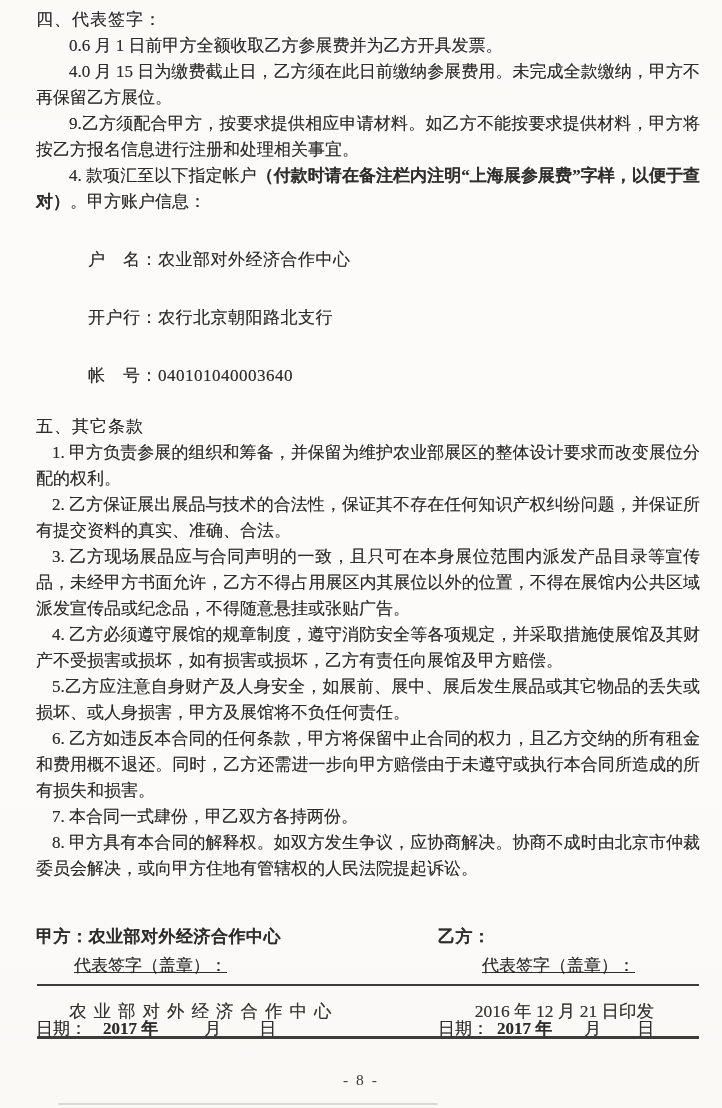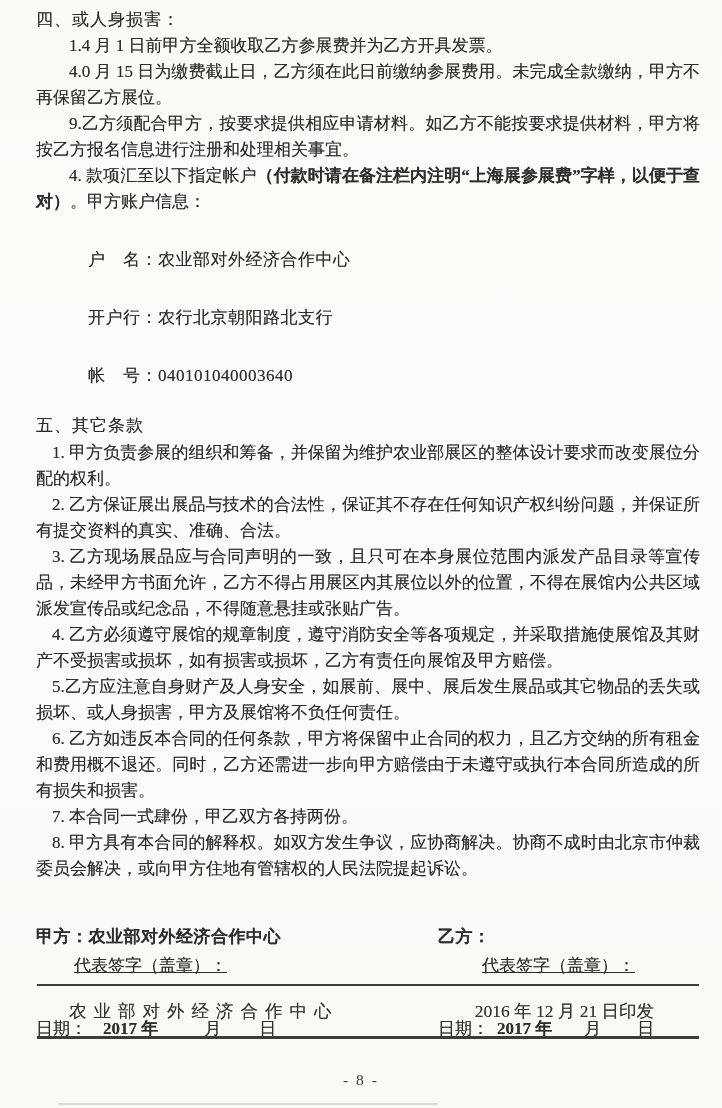--- a/index.html
+++ b/index.html
@@ -23,21 +23,21 @@
     text-align: justify;
     text-shadow: 0 0 0.6px rgba(45,43,40,0.55);
   }
   .doc p { margin: 0; }
   .sec-title { letter-spacing: 1px; }
   .indent2 { text-indent: 33px; }
   .indent1 { text-indent: 16px; }
   .bold { font-weight: bold; }
   .account { padding-left: 52px; }
   .account p { letter-spacing: 0.5px; margin-top: 32px; }
-  .sec-gap { margin-top: 25px !important; font-family: Liberation Mono, monospace; }
+  .sec-gap { margin-top: 25px !important; }
   .signatures {
     display: flex;
     margin-top: 42px;
     text-align: left;
   }
   .sig-col-a { flex: 0 0 402px; }
   .sig-col-b { flex: 1; }
   .sig-name { font-weight: bold; letter-spacing: 0.5px; }
   .sig-sign { padding-left: 38px; margin-top: 3px !important; text-decoration: underline; }
   .sig-col-b .sig-sign { padding-left: 44px; }
@@ -79,22 +79,22 @@
     border-radius: 1px;
   }
 </style>
 </head>
 <body>
 
 <div class="page">
 
   <div class="doc">
 
-    <p class="sec-title">四、或人身损害：</p>
-    <p class="indent2">1.4 月 1 日前甲方全额收取乙方参展费并为乙方开具发票。</p>
+    <p class="sec-title">四、代表签字：</p>
+    <p class="indent2">0.6 月 1 日前甲方全额收取乙方参展费并为乙方开具发票。</p>
     <p class="indent2">4.0 月 15 日为缴费截止日，乙方须在此日前缴纳参展费用。未完成全款缴纳，甲方不再保留乙方展位。</p>
     <p class="indent2">9.乙方须配合甲方，按要求提供相应申请材料。如乙方不能按要求提供材料，甲方将按乙方报名信息进行注册和处理相关事宜。</p>
     <p class="indent2">
       <span>4. 款项汇至以下指定帐户</span><span class="bold">（付款时请在备注栏内注明“上海展参展费”字样，以便于查对）</span><span>。甲方账户信息：</span>
     </p>
 
     <div class="account">
       <p>
         <span>户　名：</span><span>农业部对外经济合作中心</span>
       </p>

